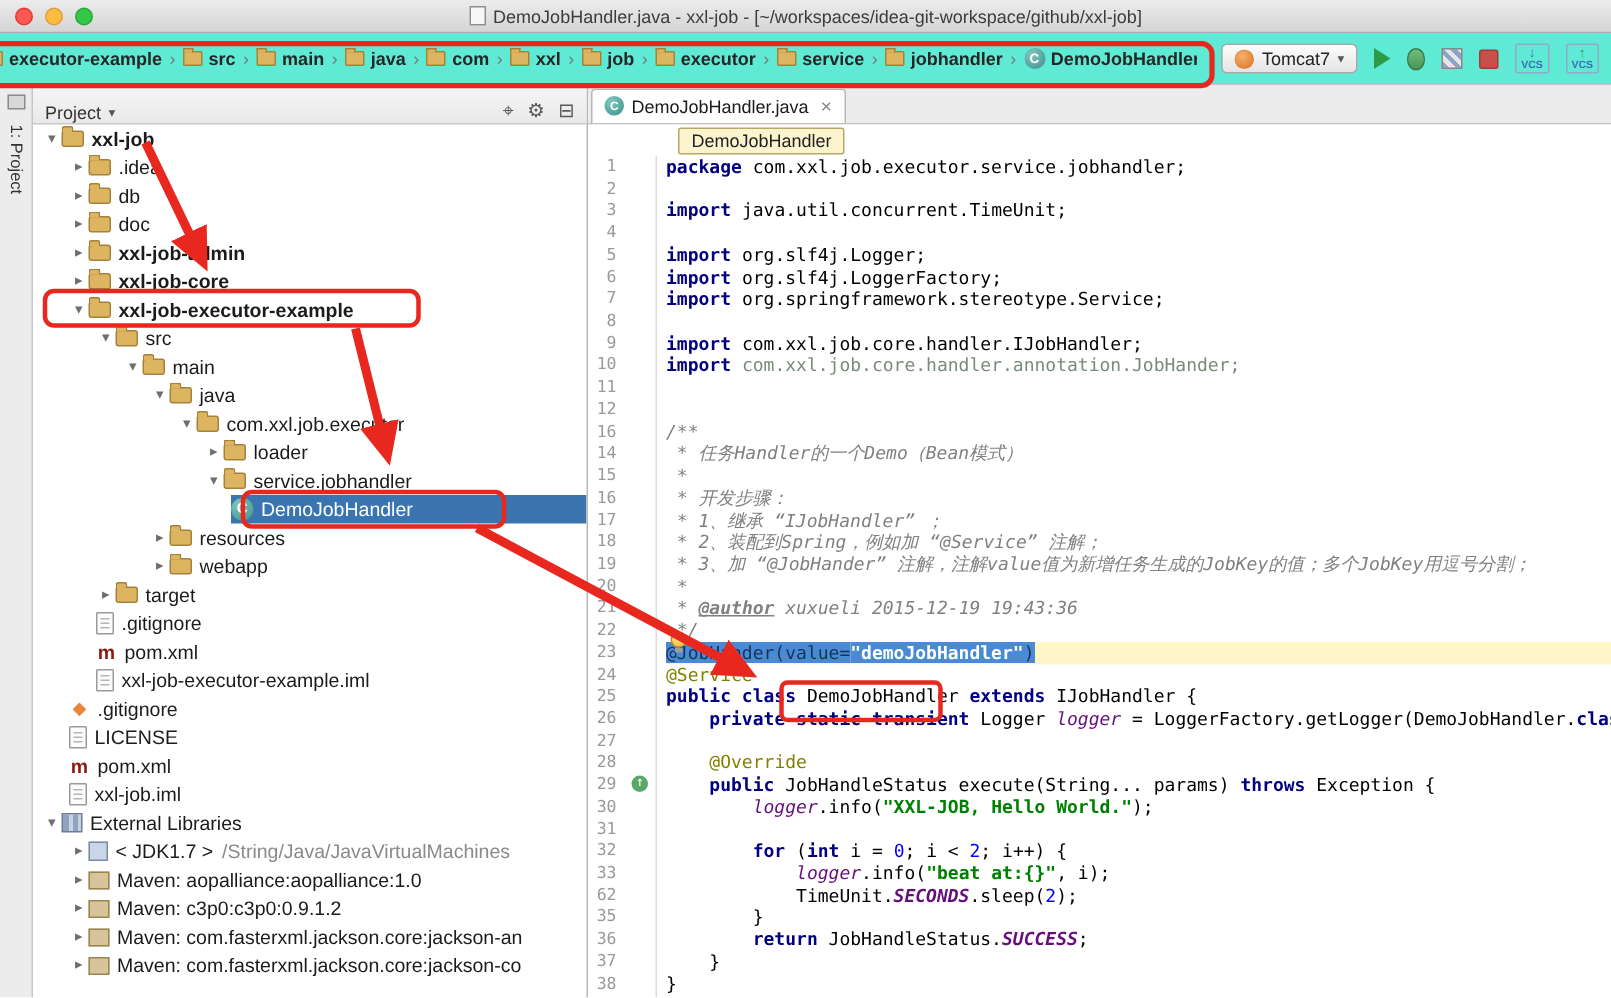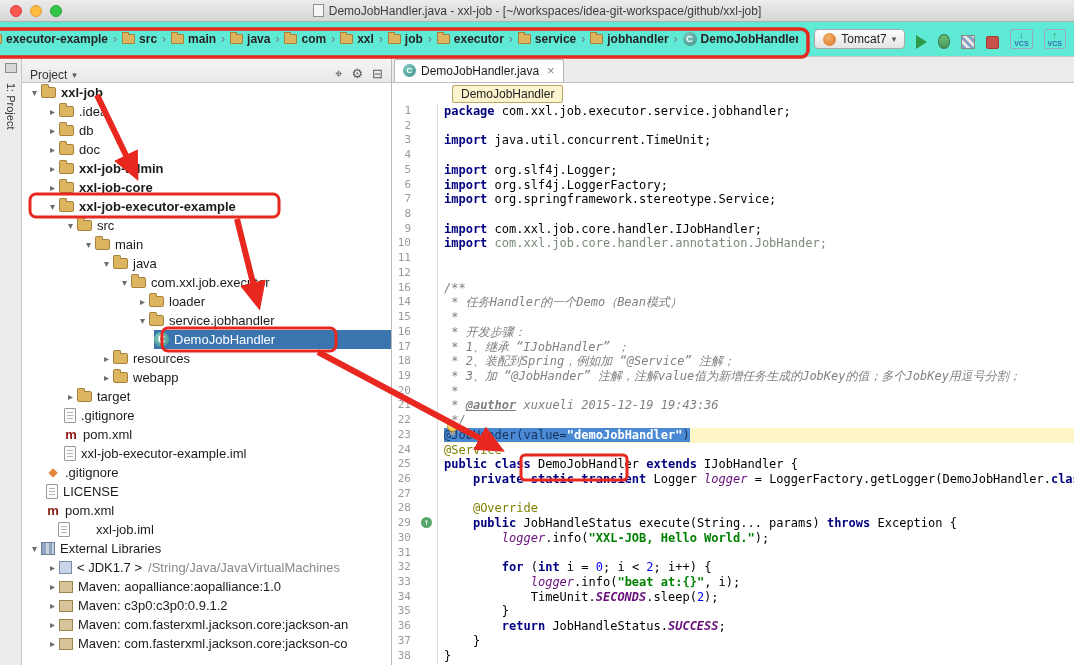--- a/index.html
+++ b/index.html
@@ -21,21 +21,21 @@
 .title-ico{width:11px;height:13px;background:#F7F7F7;border:1px solid #8E8E8E;display:inline-block;flex:none}
 
 .navbar{height:35px;background:#5eead4;border-bottom:1px solid #C4C4C4;display:flex;align-items:center;justify-content:space-between;padding-right:8px}
 .crumbs{display:flex;align-items:center;height:100%;overflow:hidden;white-space:nowrap;margin-left:-12px;flex:1;min-width:0}
 .crumb{display:inline-flex;align-items:center;gap:4px;font-weight:bold;color:#262626;padding:0 1px;cursor:pointer;flex:none}
 .crumb-sep{color:#777;margin:0 4px;flex:none}
 .ci{display:inline-block;flex:none}
 .ci.folder{width:13px;height:10px;background:#DDB460;border:1px solid #A5823C;border-radius:1px;position:relative}
 .ci.folder::before{content:"";position:absolute;top:-3px;left:-1px;width:5px;height:2px;background:#DDB460;border:1px solid #A5823C;border-bottom:none}
 .ci.class{width:14px;height:14px;border-radius:50%;background:radial-gradient(circle at 35% 30%,#7FC8C0,#3D8F88);color:#fff;font-size:9px;font-weight:bold;text-align:center;line-height:14px}
-.nav-right{display:flex;align-items:flex-end;gap:11px;flex:none;padding-left:16px}
+.nav-right{display:flex;align-items:center;gap:11px;flex:none;padding-left:16px}
 .runcfg{display:flex;align-items:center;gap:5px;border:1px solid #A9A9A9;border-radius:4px;background:linear-gradient(#FDFDFD,#E4E4E4);padding:2px 8px;color:#222;cursor:pointer}
 .tomcat-ico{width:13px;height:13px;border-radius:50%;background:radial-gradient(circle at 40% 35%,#F5B16D,#D96E21);flex:none}
 .dd{font-size:9px;color:#555}
 .rbtn{display:inline-block;cursor:pointer}
 .play{width:0;height:0;border-left:11px solid #2E9947;border-top:7px solid transparent;border-bottom:7px solid transparent}
 .bug{width:12px;height:15px;border-radius:6px/7px;background:linear-gradient(#6CBF7B,#4C9459);border:1px solid #3D7A49}
 .cov{width:14px;height:14px;background:repeating-linear-gradient(45deg,#8AA5C8 0 3px,#E6E6E6 3px 6px);border:1px solid #888}
 .stop{width:13px;height:13px;background:#C94F4A;border:1px solid #A33B37;border-radius:2px}
 .vcs{font-size:7px;font-weight:bold;color:#3C6EB5;border:1px solid #98A8C8;border-radius:2px;padding:1px 3px;line-height:1;text-align:center}
 .vdown::before{content:"↓";display:block;color:#3C6EB5;font-size:9px}
@@ -314,21 +314,21 @@
             <span class="tlabel">.gitignore</span>
           </div>
           <div class="trow" style="padding-left: 24px;">
             <span class="ticon file"></span>
             <span class="tlabel">LICENSE</span>
           </div>
           <div class="trow" style="padding-left: 24px;">
             <span class="ticon maven">m</span>
             <span class="tlabel">pom.xml</span>
           </div>
-          <div class="trow" style="padding-left: 36px; gap: 21px;">
+          <div class="trow" style="padding-left: 24px;">
             <span class="ticon file"></span>
             <span class="tlabel">xxl-job.iml</span>
           </div>
           <div class="trow" style="padding-left: 6px;">
             <span class="tarrow">▾</span>
             <span class="ticon lib"></span>
             <span class="tlabel">External Libraries</span>
           </div>
           <div class="trow" style="padding-left: 24px;">
             <span class="tarrow">▸</span>
@@ -398,21 +398,21 @@
             <div class="grow"><span>24</span></div>
             <div class="grow"><span>25</span></div>
             <div class="grow"><span>26</span></div>
             <div class="grow"><span>27</span></div>
             <div class="grow"><span>28</span></div>
             <div class="grow"><span>29</span><span class="ovr">↑</span></div>
             <div class="grow"><span>30</span></div>
             <div class="grow"><span>31</span></div>
             <div class="grow"><span>32</span></div>
             <div class="grow"><span>33</span></div>
-            <div class="grow"><span>34</span></div>
+            <div class="grow"><span>62</span></div>
             <div class="grow"><span>35</span></div>
             <div class="grow"><span>36</span></div>
             <div class="grow"><span>37</span></div>
             <div class="grow"><span>38</span></div>
           </div>
         <div class="code"><div class="line"><span class="seg kw">package</span><span class="seg pl"> com.xxl.job.executor.service.jobhandler;</span></div><div class="line"></div><div class="line"><span class="seg kw">import</span><span class="seg pl"> java.util.concurrent.TimeUnit;</span></div><div class="line"></div><div class="line"><span class="seg kw">import</span><span class="seg pl"> org.slf4j.Logger;</span></div><div class="line"><span class="seg kw">import</span><span class="seg pl"> org.slf4j.LoggerFactory;</span></div><div class="line"><span class="seg kw">import</span><span class="seg pl"> org.springframework.stereotype.Service;</span></div><div class="line"></div><div class="line"><span class="seg kw">import</span><span class="seg pl"> com.xxl.job.core.handler.IJobHandler;</span></div><div class="line"><span class="seg kw">import</span><span class="seg gray"> com.xxl.job.core.handler.annotation.JobHander;</span></div><div class="line"></div><div class="line"></div><div class="line"><span class="seg doc">/**</span></div><div class="line"><span class="seg doc"> * 任务Handler的一个Demo（Bean模式）</span></div><div class="line"><span class="seg doc"> *</span></div><div class="line"><span class="seg doc"> * 开发步骤：</span></div><div class="line"><span class="seg doc"> * 1、继承 “IJobHandler” ；</span></div><div class="line"><span class="seg doc"> * 2、装配到Spring，例如加 “@Service” 注解；</span></div><div class="line"><span class="seg doc"> * 3、加 “@JobHander” 注解，注解value值为新增任务生成的JobKey的值；多个JobKey用逗号分割；</span></div><div class="line"><span class="seg doc"> *</span></div><div class="line"><span class="seg doc"> * </span><span class="seg docTag">@author</span><span class="seg doc"> xuxueli 2015-12-19 19:43:36</span></div><div class="line"><span class="seg doc"> */</span></div><div class="line caret"><span class="seg selAnn">@JobHander(value=</span><span class="seg selStr">"demoJobHandler"</span><span class="seg selAnn">)</span></div><div class="line"><span class="seg ann">@Service</span></div><div class="line"><span class="seg kw">public class </span><span class="seg pl">DemoJobHandler </span><span class="seg kw">extends </span><span class="seg pl">IJobHandler {</span></div><div class="line"><span class="seg pl">    </span><span class="seg kw">private static transient </span><span class="seg pl">Logger </span><span class="seg fld">logger</span><span class="seg pl"> = LoggerFactory.getLogger(DemoJobHandler.</span><span class="seg kw">class</span></div><div class="line"></div><div class="line"><span class="seg pl">    </span><span class="seg ann">@Override</span></div><div class="line"><span class="seg pl">    </span><span class="seg kw">public </span><span class="seg pl">JobHandleStatus execute(String... params) </span><span class="seg kw">throws </span><span class="seg pl">Exception {</span></div><div class="line"><span class="seg pl">        </span><span class="seg fld">logger</span><span class="seg pl">.info(</span><span class="seg str">"XXL-JOB, Hello World."</span><span class="seg pl">);</span></div><div class="line"></div><div class="line"><span class="seg pl">        </span><span class="seg kw">for </span><span class="seg pl">(</span><span class="seg kw">int </span><span class="seg pl">i = </span><span class="seg num">0</span><span class="seg pl">; i &lt; </span><span class="seg num">2</span><span class="seg pl">; i++) {</span></div><div class="line"><span class="seg pl">            </span><span class="seg fld">logger</span><span class="seg pl">.info(</span><span class="seg str">"beat at:{}"</span><span class="seg pl">, i);</span></div><div class="line"><span class="seg pl">            TimeUnit.</span><span class="seg sfld">SECONDS</span><span class="seg pl">.sleep(</span><span class="seg num">2</span><span class="seg pl">);</span></div><div class="line"><span class="seg pl">        }</span></div><div class="line"><span class="seg pl">        </span><span class="seg kw">return </span><span class="seg pl">JobHandleStatus.</span><span class="seg sfld">SUCCESS</span><span class="seg pl">;</span></div><div class="line"><span class="seg pl">    }</span></div><div class="line"><span class="seg pl">}</span></div></div>
         <span class="bulb"></span>
       </div>
     </div>
 

